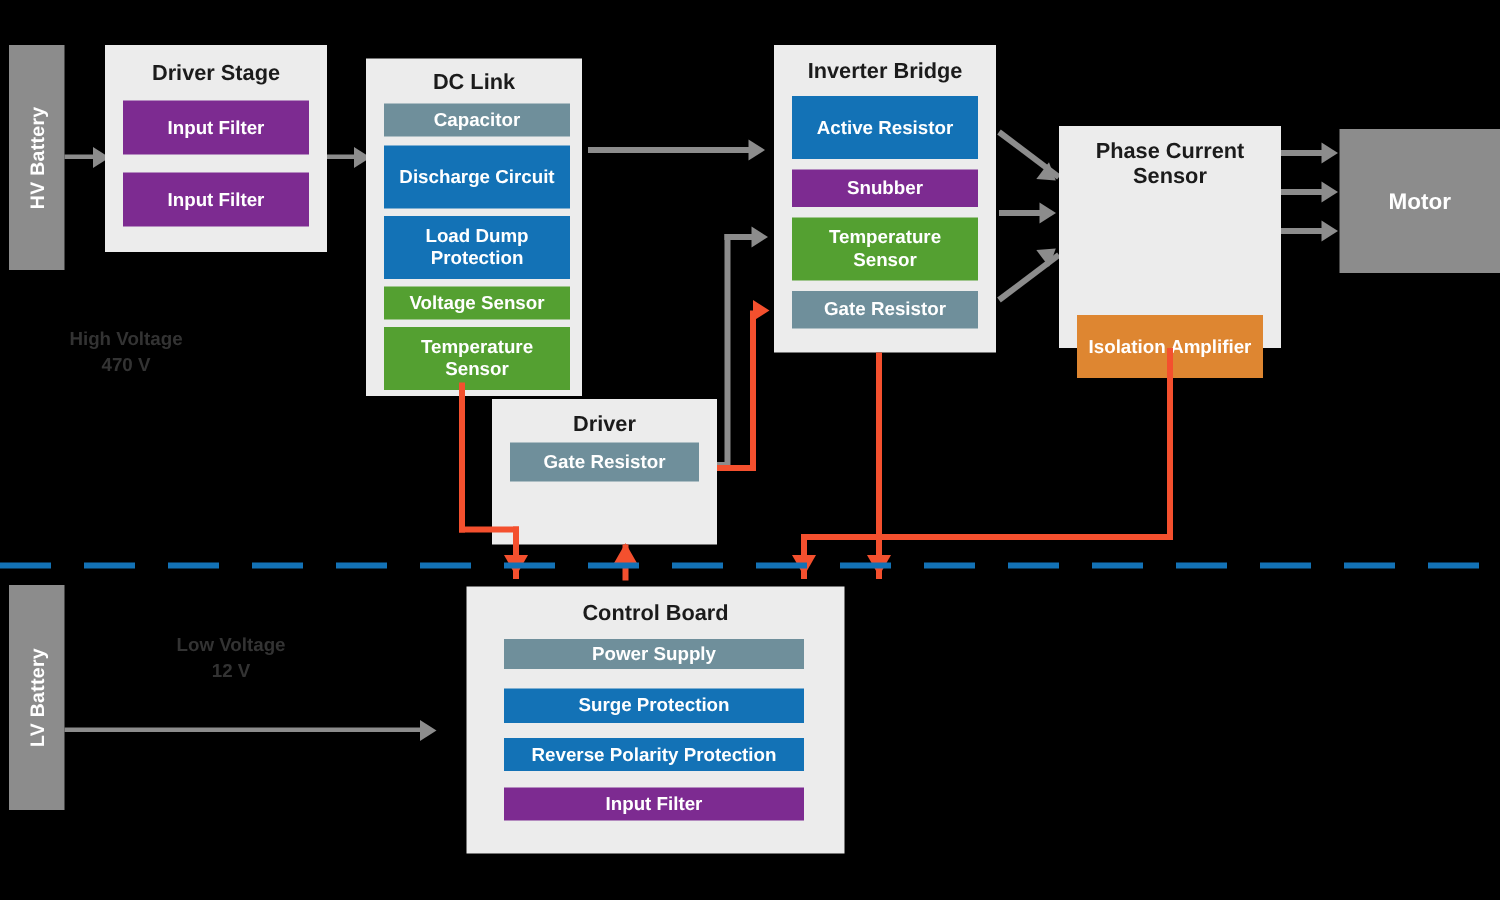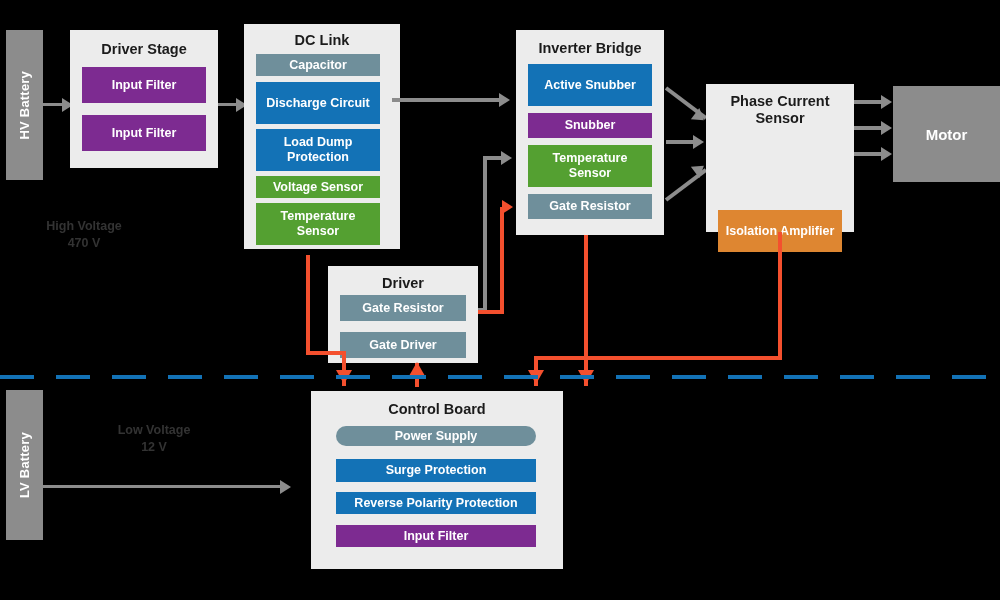--- a/index.html
+++ b/index.html
@@ -59,35 +59,35 @@
 
   <div class="panel" style="left:70px;top:30px;width:148px;height:138px;">
     <div class="panel-title" style="top:11px;">Driver Stage</div>
     <div class="blk purple" style="left:12px;top:37px;width:124px;height:36px;">Input Filter</div>
     <div class="blk purple" style="left:12px;top:85px;width:124px;height:36px;">Input Filter</div>
   </div>
 
   <div class="gline" style="left:218px;top:103px;width:20px;height:3px;"></div>
   <div class="arrow ar-r" style="left:236px;top:98px;"></div>
 
-  <div class="panel" style="left:244px;top:24px;width:156px;height:225px;">
+  <div class="panel" style="left:244px;top:39px;width:144px;height:225px;">
     <div class="panel-title" style="top:8px;">DC Link</div>
     <div class="blk slate" style="left:12px;top:30px;width:124px;height:22px;">Capacitor</div>
     <div class="blk blue" style="left:12px;top:58px;width:124px;height:42px;">Discharge Circuit</div>
     <div class="blk blue" style="left:12px;top:105px;width:124px;height:42px;">Load Dump Protection</div>
     <div class="blk green" style="left:12px;top:152px;width:124px;height:22px;">Voltage Sensor</div>
     <div class="blk green" style="left:12px;top:179px;width:124px;height:42px;">Temperature Sensor</div>
   </div>
 
   <div class="gline" style="left:392px;top:98px;width:110px;height:4px;"></div>
   <div class="arrow ar-r" style="left:499px;top:93px;"></div>
 
   <div class="panel" style="left:516px;top:30px;width:148px;height:205px;">
     <div class="panel-title" style="top:10px;">Inverter Bridge</div>
-    <div class="blk blue" style="left:12px;top:34px;width:124px;height:42px;">Active Snubber</div>
+    <div class="blk blue" style="left:12px;top:34px;width:124px;height:42px;">Active Resistor</div>
     <div class="blk purple" style="left:12px;top:83px;width:124px;height:25px;">Snubber</div>
     <div class="blk green" style="left:12px;top:115px;width:124px;height:42px;">Temperature Sensor</div>
     <div class="blk slate" style="left:12px;top:164px;width:124px;height:25px;">Gate Resistor</div>
   </div>
 
   <div class="gline" style="left:483px;top:156px;width:4px;height:156px;"></div>
   <div class="gline" style="left:483px;top:156px;width:21px;height:4px;"></div>
   <div class="arrow ar-r" style="left:501px;top:151px;"></div>
   <div class="gline" style="left:455px;top:308px;width:30px;height:4px;"></div>
 
@@ -117,21 +117,20 @@
   </div>
 
   <div class="vlabel" style="left:36px;top:218px;width:96px;">
     <div>High Voltage</div>
     <div>470 V</div>
   </div>
 
   <div class="panel" style="left:328px;top:266px;width:150px;height:97px;">
     <div class="panel-title" style="top:9px;">Driver</div>
     <div class="blk slate" style="left:12px;top:29px;width:126px;height:26px;">Gate Resistor</div>
-    <div class="blk slate" style="left:12px;top:66px;width:126px;height:26px;">Gate Driver</div>
   </div>
 
   <div class="rline" style="left:306px;top:255px;width:4px;height:100px;"></div>
   <div class="rline" style="left:306px;top:351px;width:40px;height:4px;"></div>
   <div class="rline" style="left:342px;top:351px;width:4px;height:35px;"></div>
   <div class="arrow ar-d-red" style="left:336px;top:370px;"></div>
 
   <div class="rline" style="left:415px;top:363px;width:4px;height:24px;"></div>
   <div class="arrow ar-u-red" style="left:409px;top:362px;"></div>
 
@@ -156,19 +155,19 @@
   <div class="gline" style="left:43px;top:485px;width:240px;height:3px;"></div>
   <div class="arrow ar-r" style="left:280px;top:480px;"></div>
 
   <div class="vlabel" style="left:106px;top:422px;width:96px;">
     <div>Low Voltage</div>
     <div>12 V</div>
   </div>
 
   <div class="panel" style="left:311px;top:391px;width:252px;height:178px;">
     <div class="panel-title" style="top:10px;">Control Board</div>
-    <div class="blk slate" style="left:25px;top:35px;width:200px;height:20px;border-radius:10px;">Power Supply</div>
+    <div class="blk slate" style="left:25px;top:35px;width:200px;height:20px;">Power Supply</div>
     <div class="blk blue" style="left:25px;top:68px;width:200px;height:23px;">Surge Protection</div>
     <div class="blk blue" style="left:25px;top:101px;width:200px;height:22px;">Reverse Polarity Protection</div>
     <div class="blk purple" style="left:25px;top:134px;width:200px;height:22px;">Input Filter</div>
   </div>
 
 </div>
 
 </body></html>

